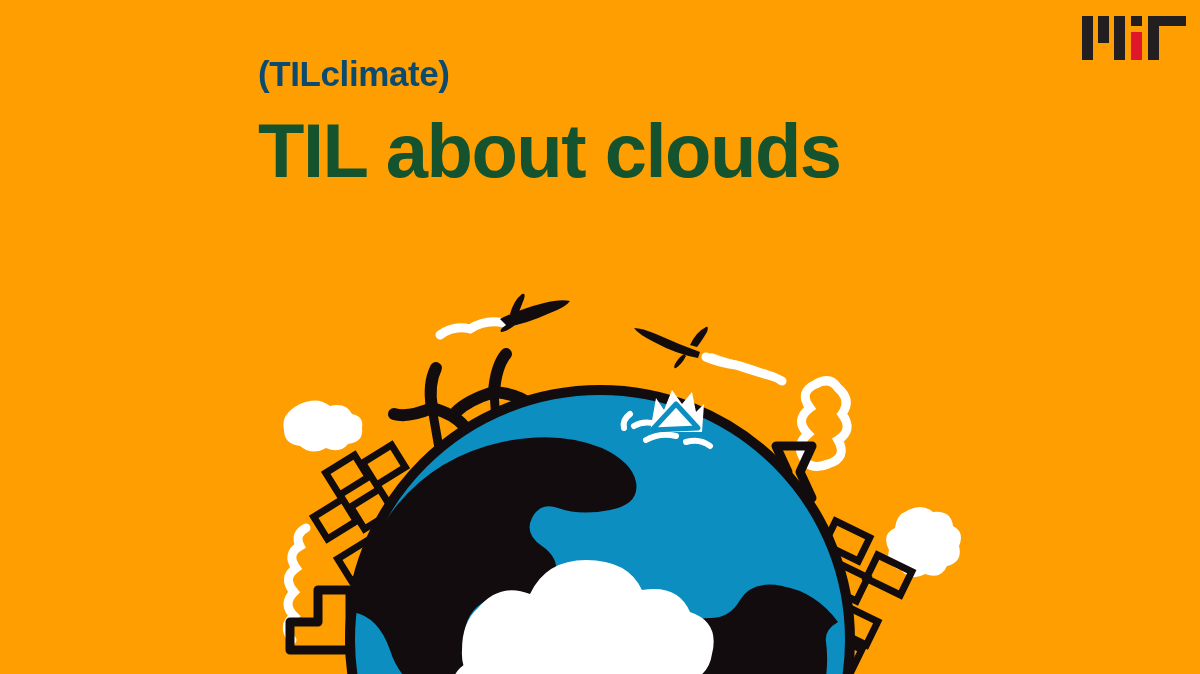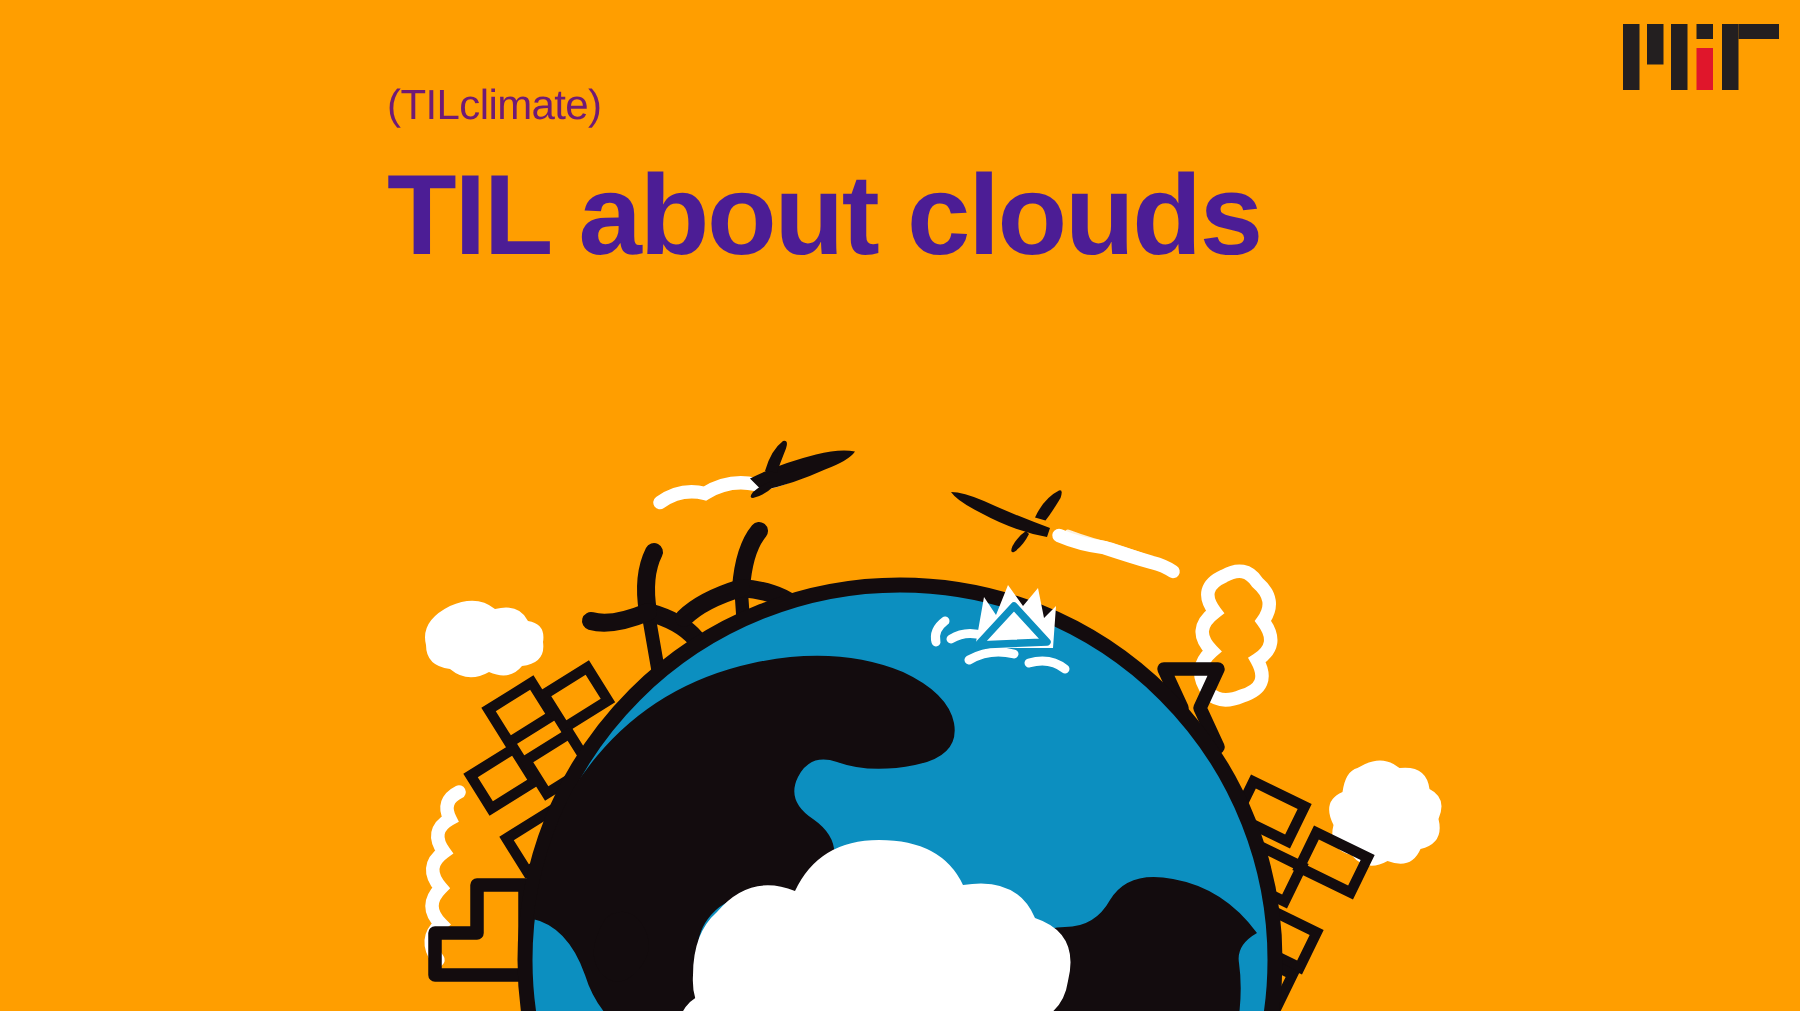--- a/index.html
+++ b/index.html
@@ -24,30 +24,30 @@
     height: 52px;
   }
   
   #text-block {
     position: absolute;
     left: 258px;
     top: 56px;
     width: 760px;
   }
   #series-label {
-    color: #701a75;
-    font-size: 28px;
-    font-weight: normal;
+    color: #0c4a6e;
+    font-size: 35px;
+    font-weight: bold;
     letter-spacing: -0.4px;
     line-height: 1;
     margin: 0 0 22px 0;
     white-space: nowrap;
   }
   #episode-title {
-    color: #4c1d95;
+    color: #14532d;
     font-size: 76px;
     font-weight: bold;
     letter-spacing: -1.5px;
     line-height: 1;
     margin: 0;
     white-space: nowrap;
   }
   
   #illustration {
     position: absolute;

